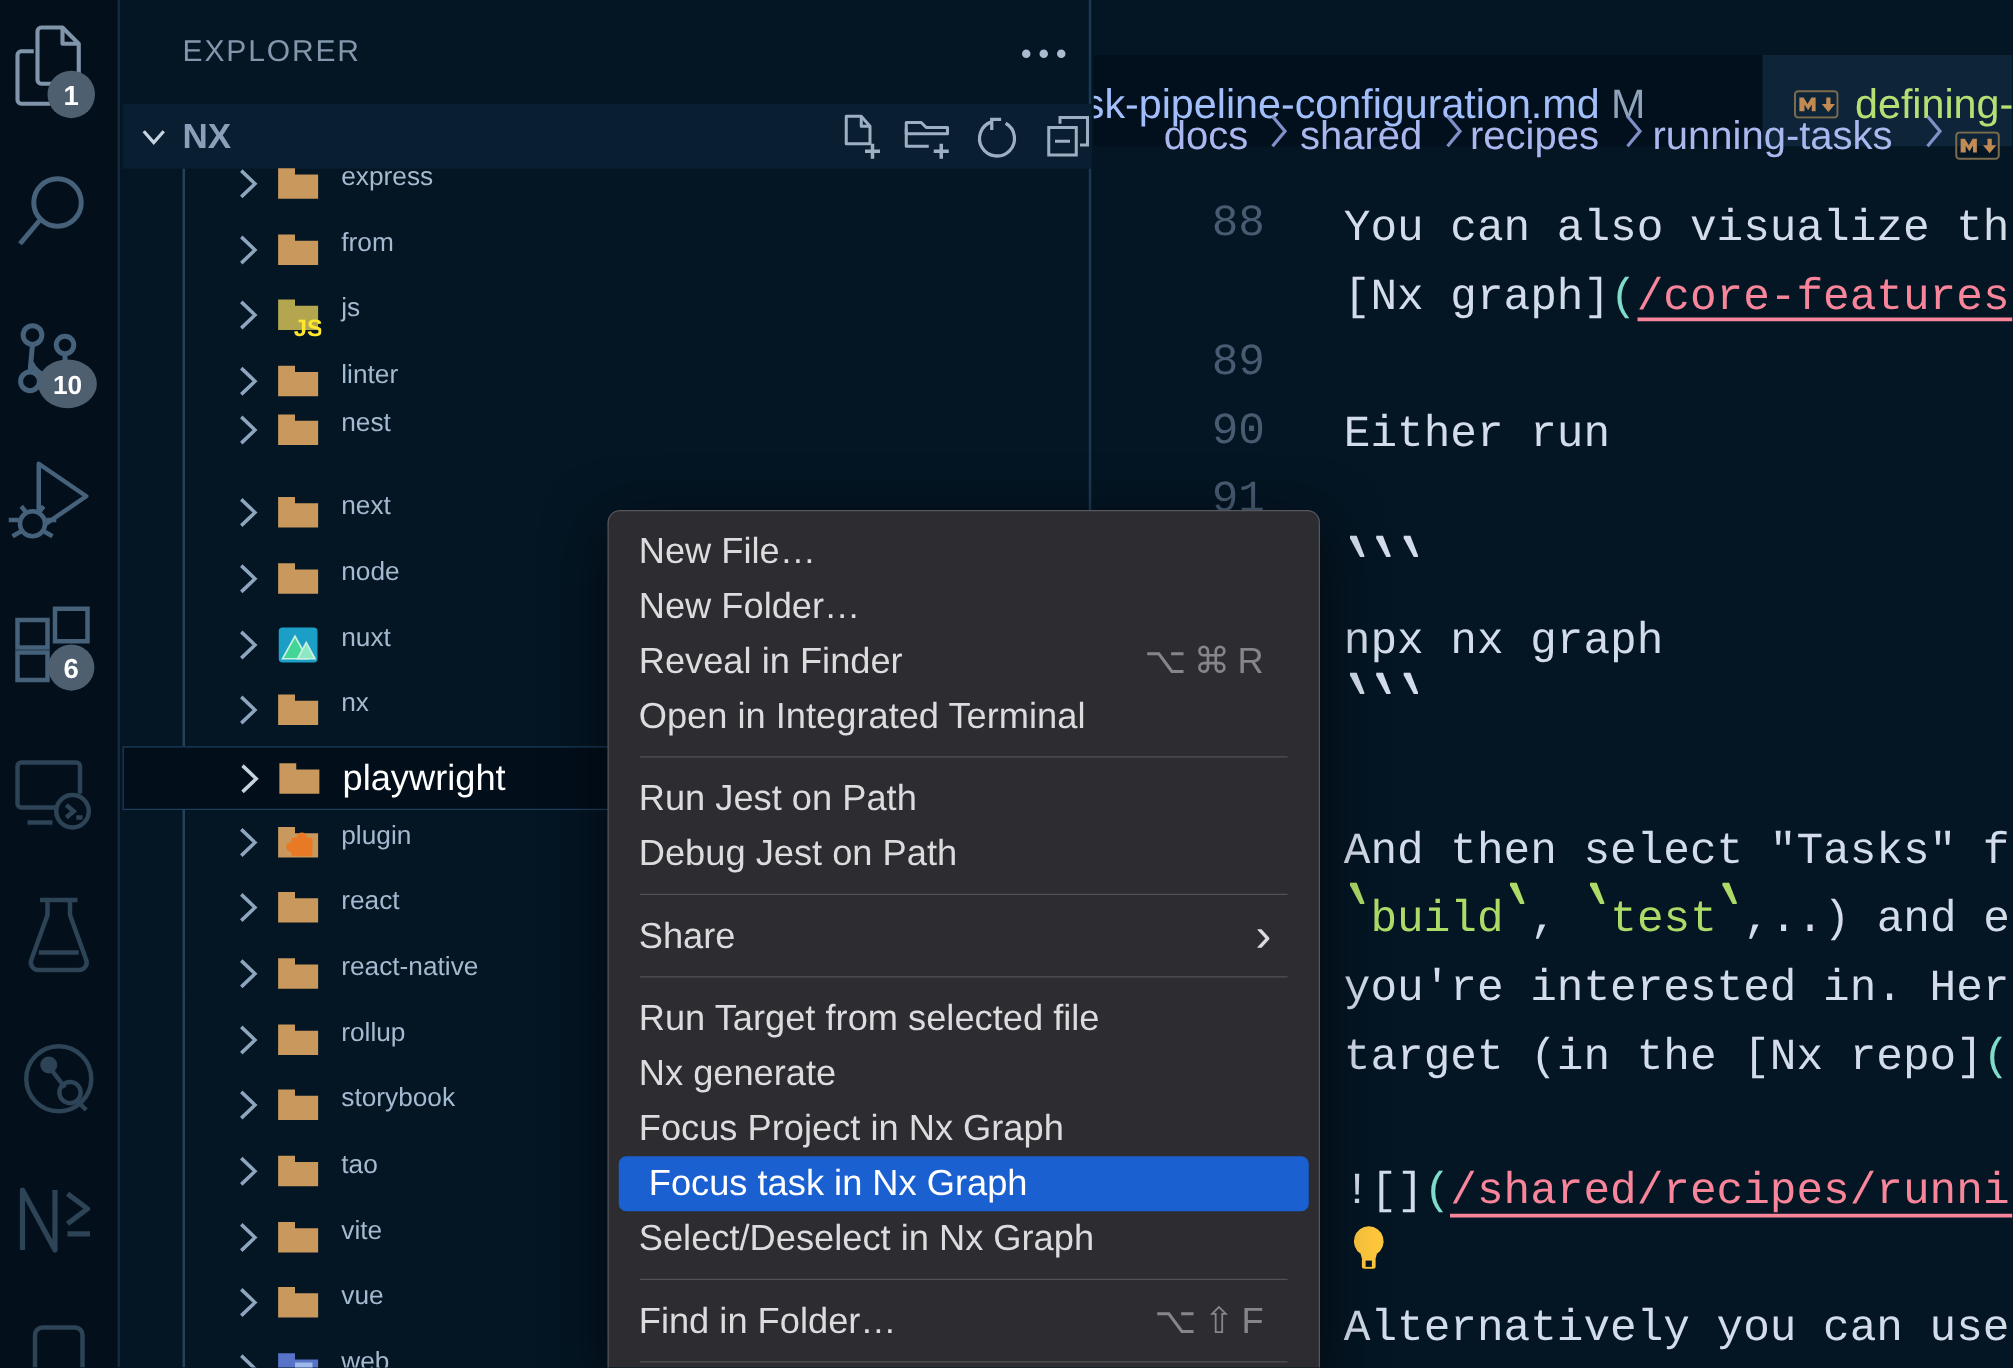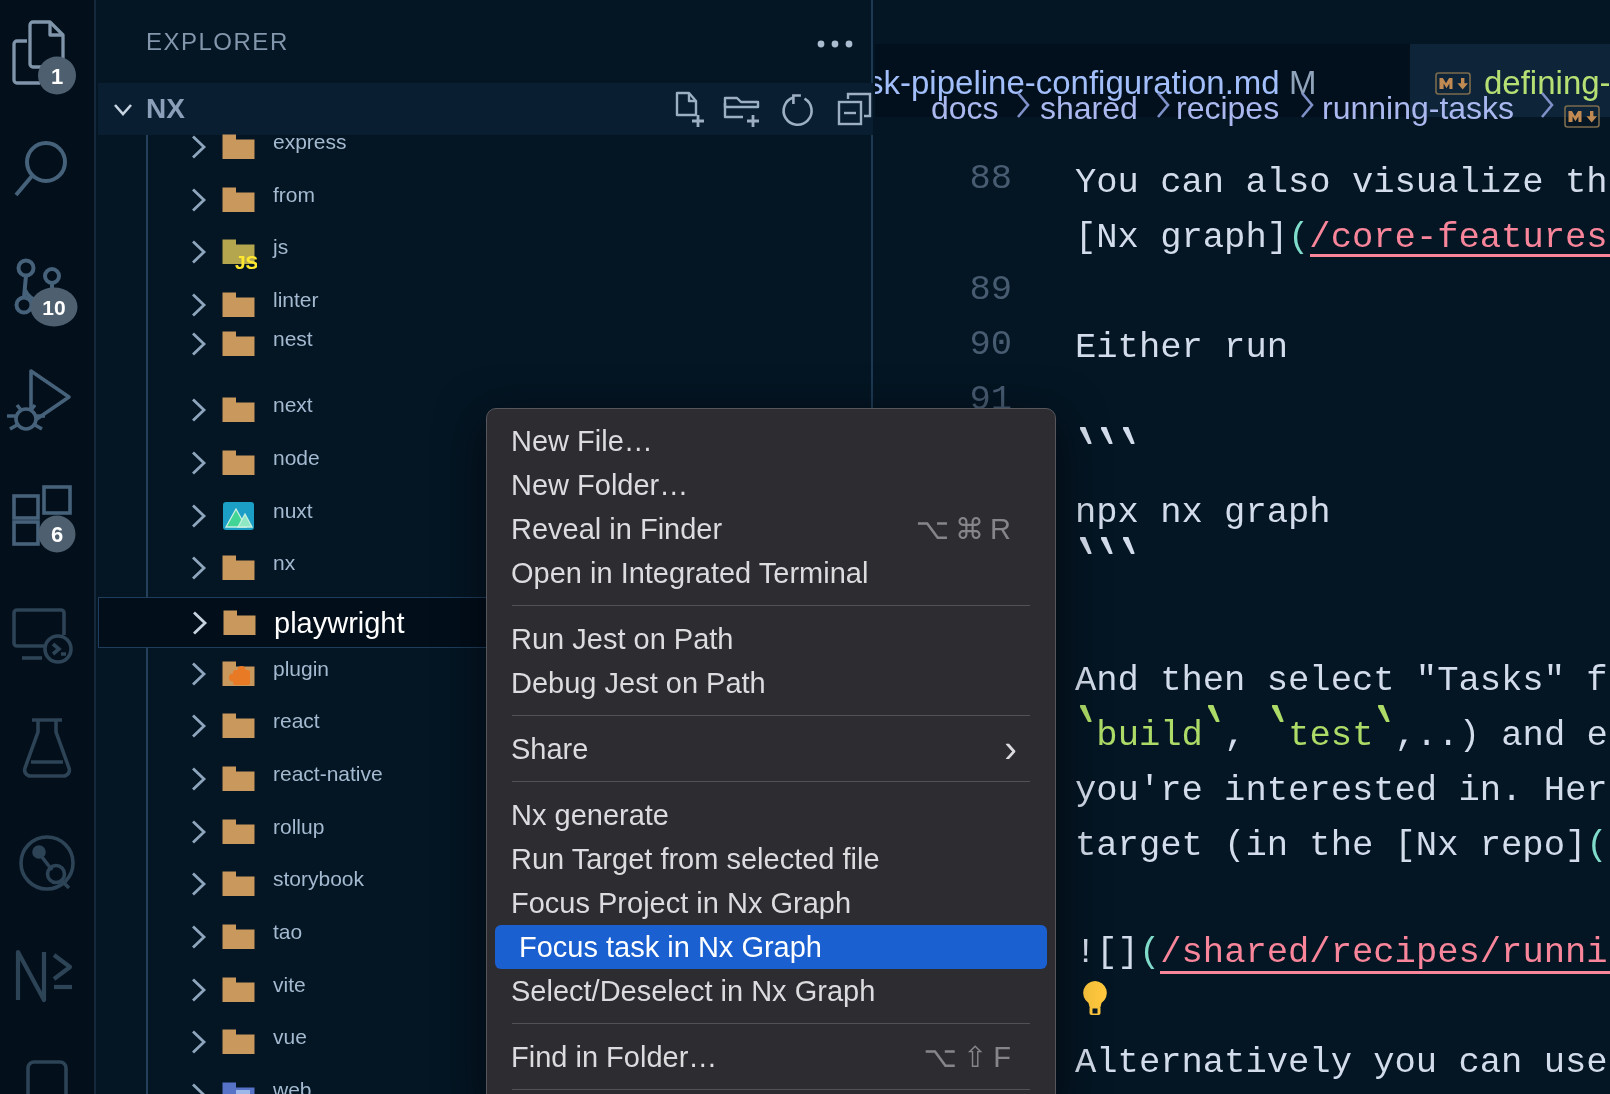--- a/index.html
+++ b/index.html
@@ -429,21 +429,21 @@
   <div class="mi">New File…</div>
   <div class="mi">New Folder…</div>
   <div class="mi">Reveal in Finder<span class="sc">⌥⌘R</span></div>
   <div class="mi">Open in Integrated Terminal</div>
   <div class="msep"></div>
   <div class="mi">Run Jest on Path</div>
   <div class="mi">Debug Jest on Path</div>
   <div class="msep"></div>
   <div class="mi">Share<span class="sc" style="color:#dcdcdf; font-size:38px; letter-spacing:0;">›</span></div>
   <div class="msep"></div>
+  <div class="mi">Run Target from selected file</div>
   <div class="mi">Nx generate</div>
-  <div class="mi">Run Target from selected file</div>
   <div class="mi">Focus Project in Nx Graph</div>
   <div class="mi hl">Focus task in Nx Graph</div>
   <div class="mi">Select/Deselect in Nx Graph</div>
   <div class="msep"></div>
   <div class="mi">Find in Folder…<span class="sc">⌥⇧F</span></div>
   <div class="msep"></div>
 </div>
 
 </body></html>

